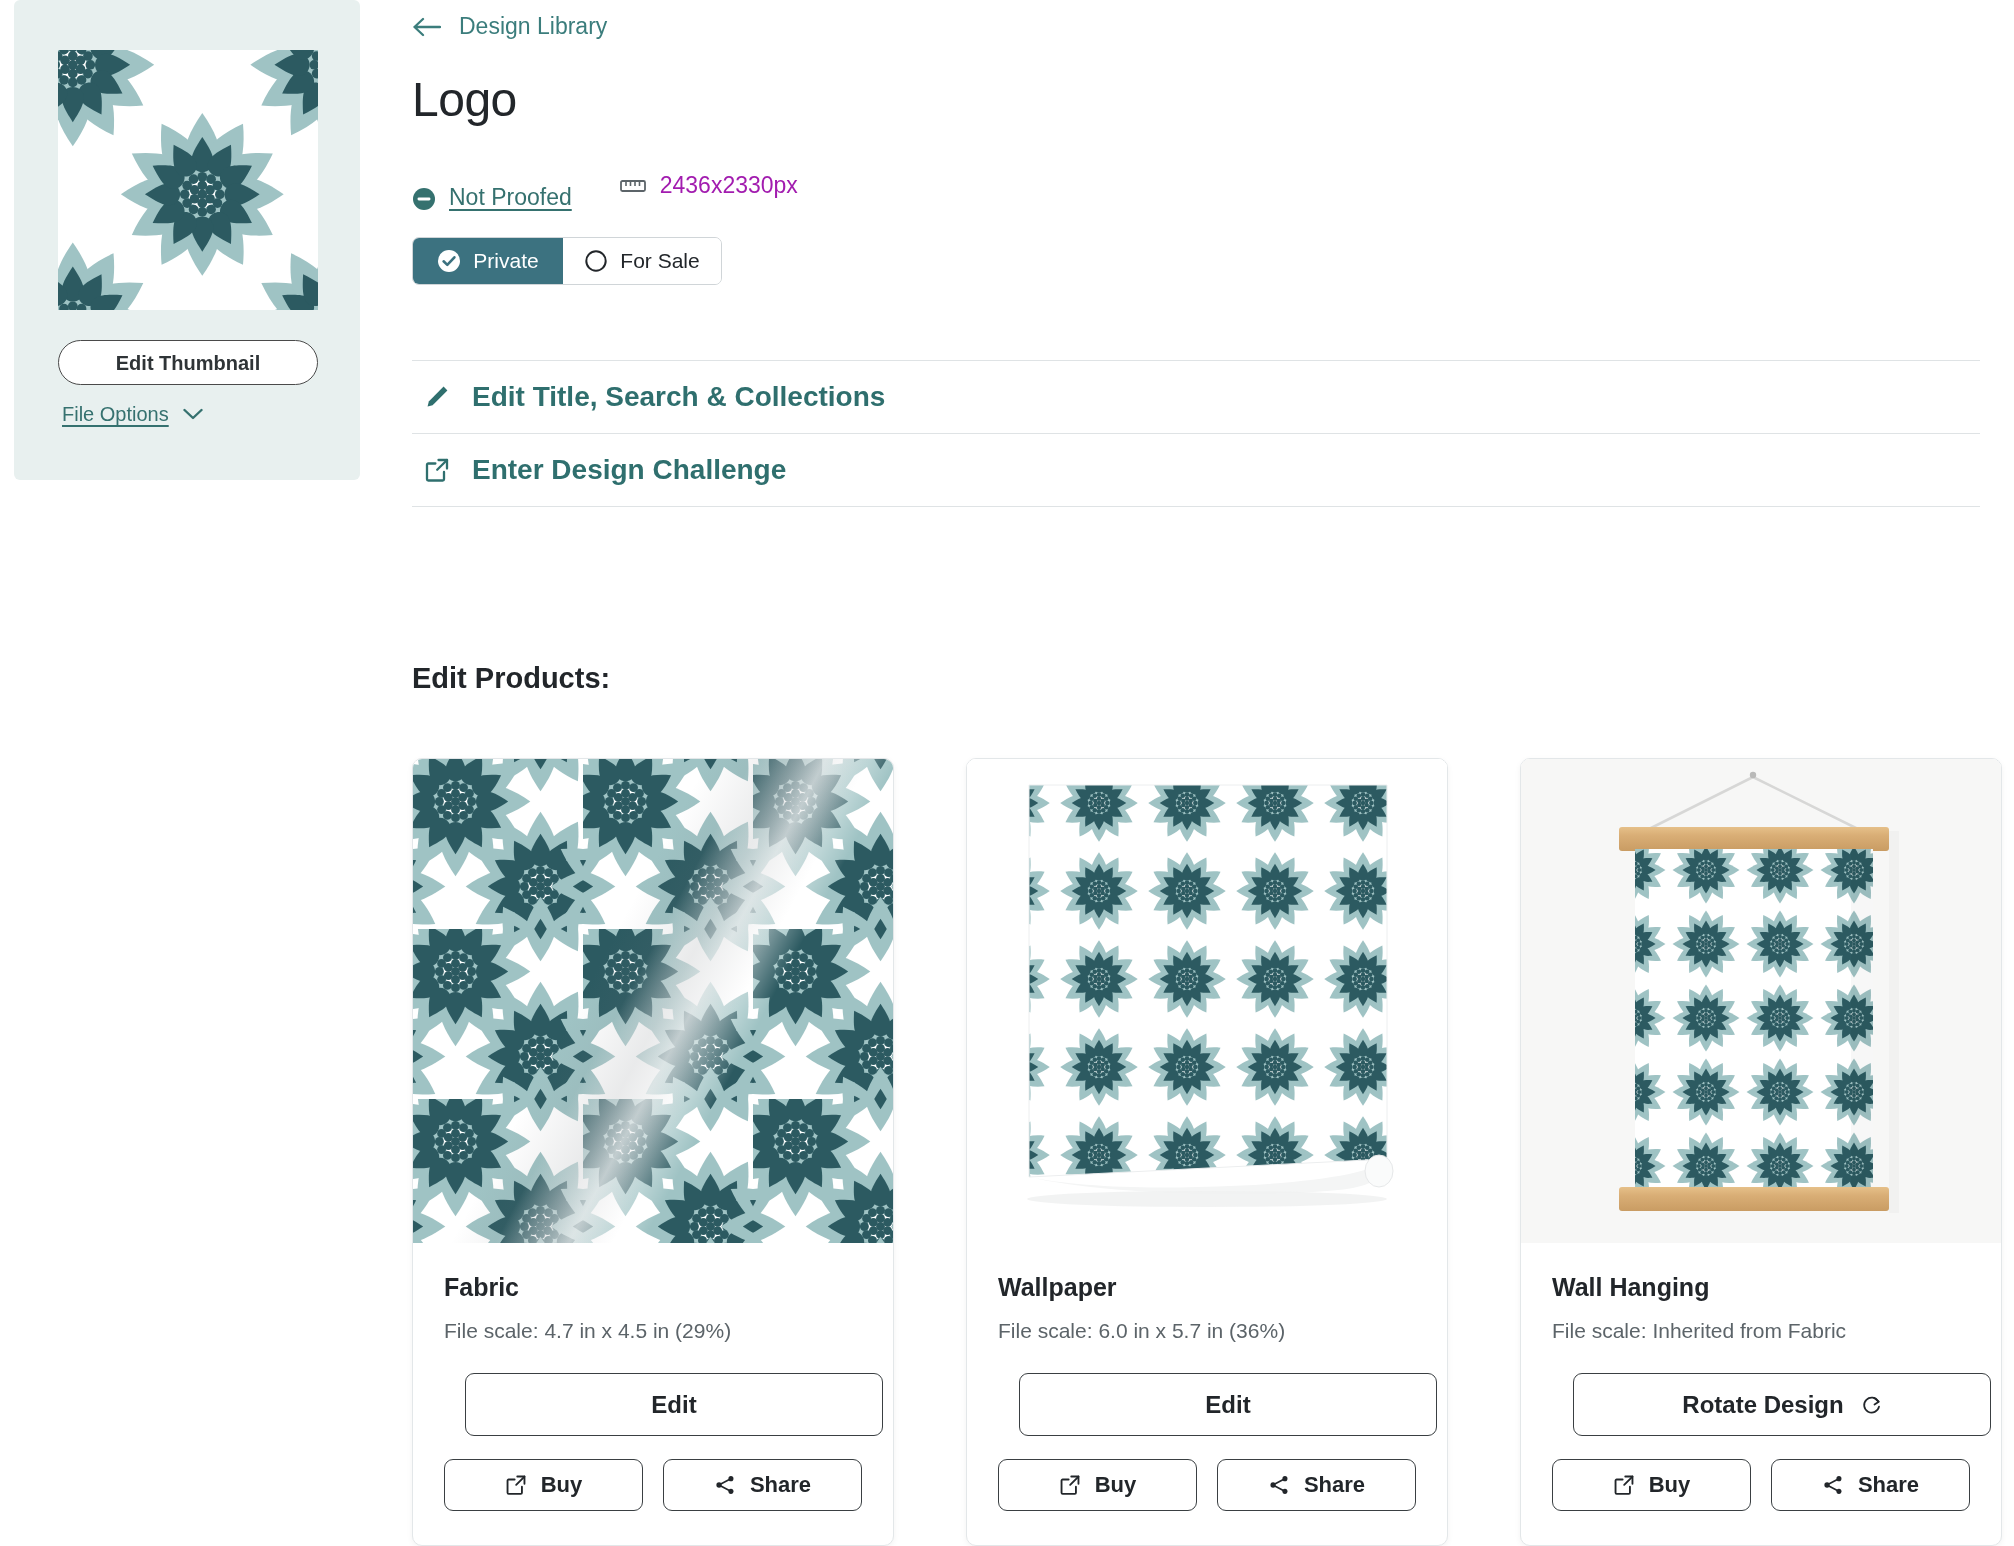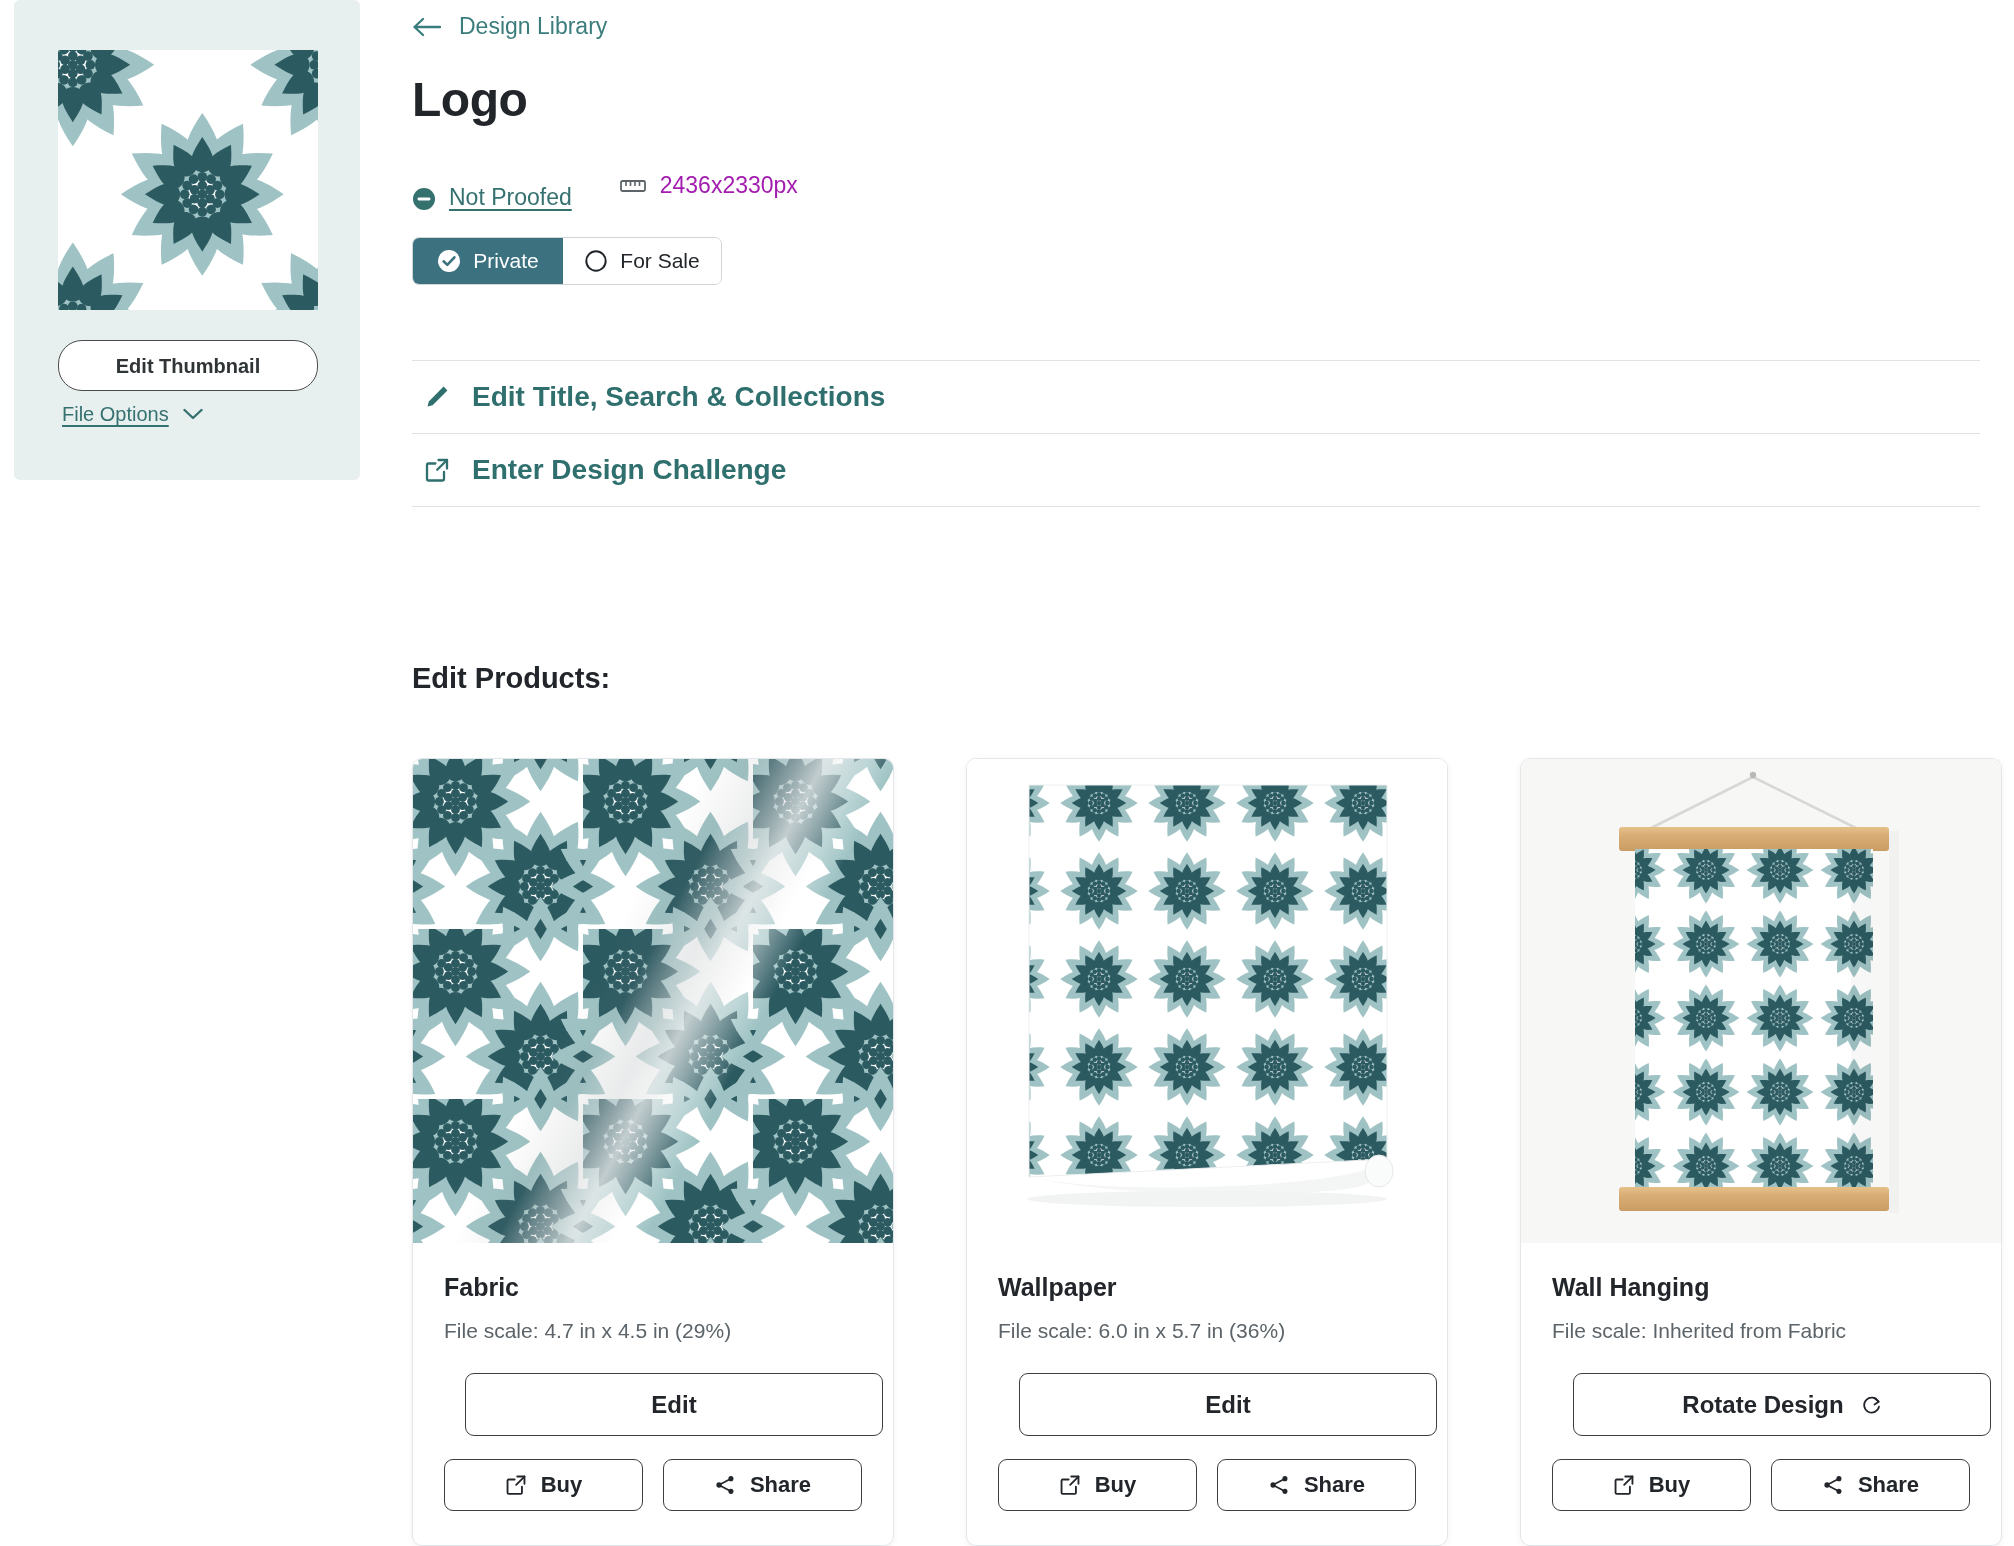--- a/index.html
+++ b/index.html
@@ -44,21 +44,21 @@
     position: absolute;
     left: 0; top: 0;
     width: 260px; height: 260px;
   }
 
   .btn-edit-thumbnail {
     position: absolute;
     left: 44px;
     top: 340px;
     width: 260px;
-    height: 51px;
+    height: 45px;
     background: #ffffff;
     border: 1.5px solid #4a4a4a;
     border-radius: 24px;
     font-family: "Liberation Sans", sans-serif;
     font-size: 20px;
     font-weight: bold;
     color: #2f3437;
     cursor: pointer;
     line-height: 42px;
     text-align: center;
@@ -102,21 +102,21 @@
   .breadcrumb-label {
     font-size: 23px;
     color: #3b7d7c;
   }
 
   .page-title {
     position: absolute;
     left: 0;
     top: 72px;
     font-size: 48px;
-    font-weight: bold;
+    font-weight: normal;
     color: #22262a;
     letter-spacing: -0.5px;
   }
 
   .meta-row {
     position: absolute;
     left: 0;
     top: 160px;
     display: flex;
     align-items: center;

